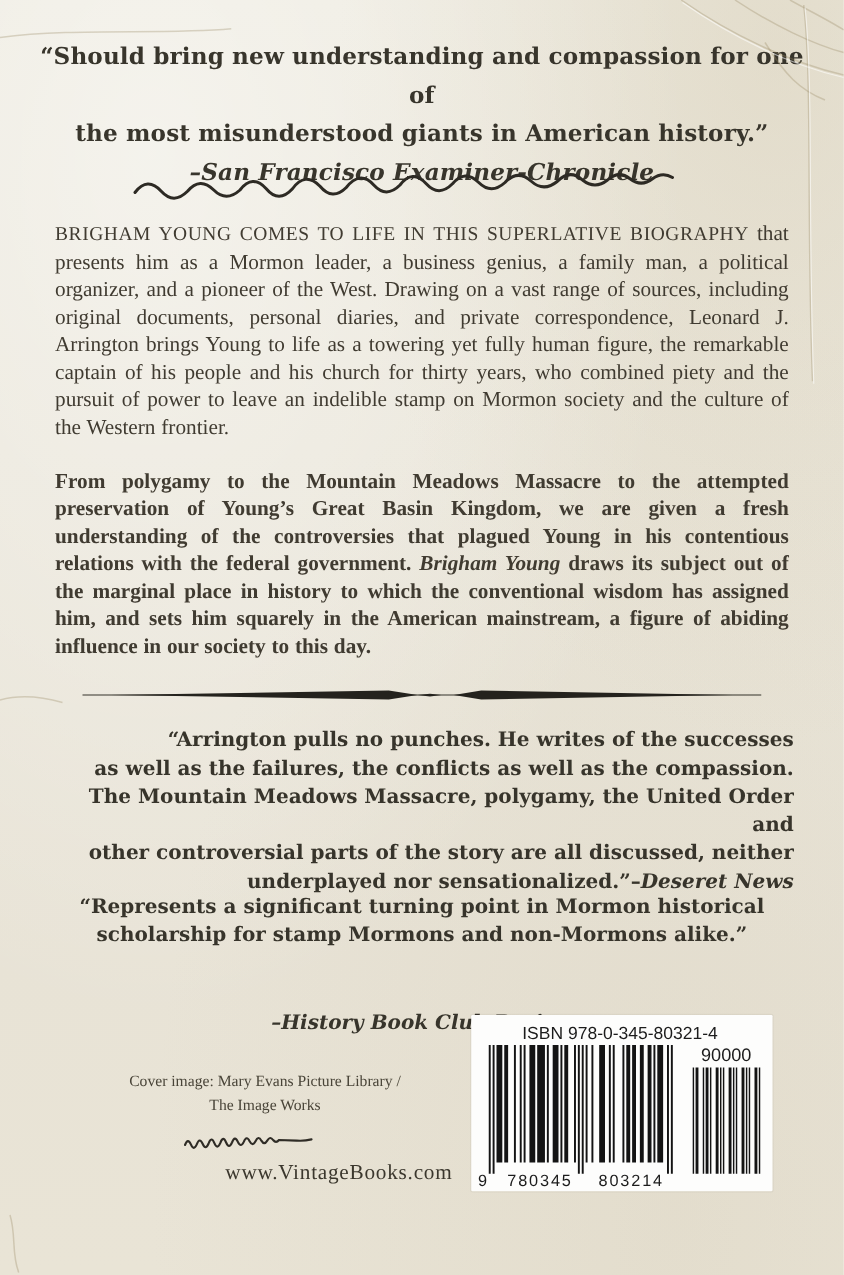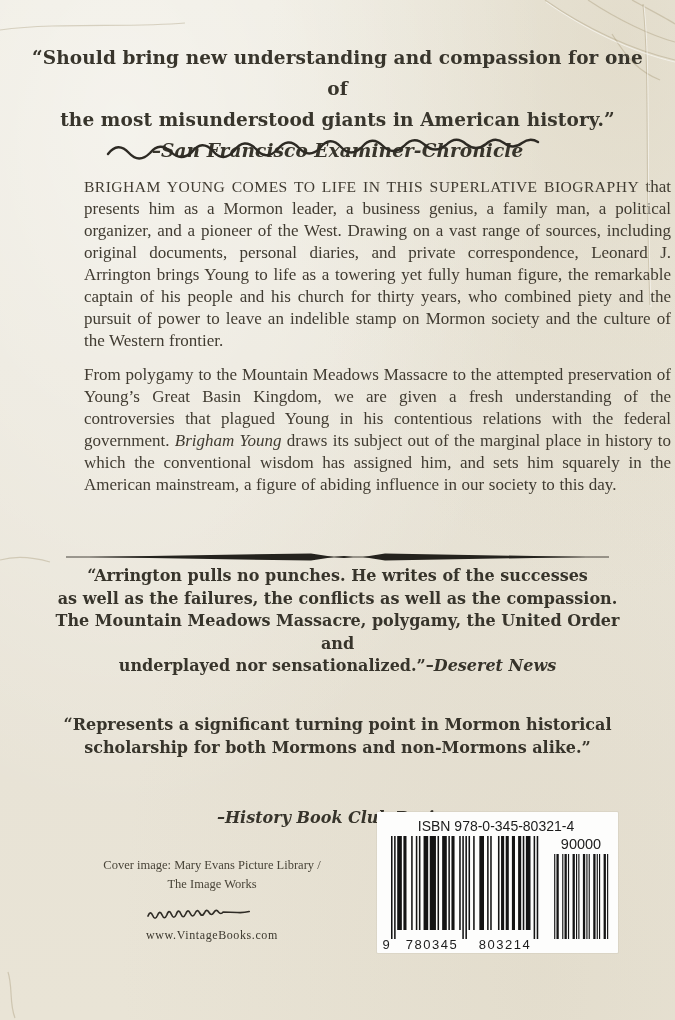--- a/index.html
+++ b/index.html
@@ -15,59 +15,59 @@
       radial-gradient(ellipse at 92% 4%, rgba(208,196,168,0.35), transparent 40%),
       radial-gradient(ellipse at 80% 95%, rgba(206,196,172,0.22), transparent 55%),
       linear-gradient(180deg,#edeadf 0%, #eae6da 35%, #e8e3d6 75%, #e9e4d6 100%);
     color:#3c3830;
   }
   .creases{position:absolute;inset:0;pointer-events:none;}
   .abs{position:absolute;}
   .centered{text-align:center;}
 
   .top-quote{
-    top:42px;left:30px;width:615px;
+    top:30px;left:30px;width:615px;
     font-family:"DejaVu Serif", serif;
     font-weight:700;font-size:18.5px;line-height:31px;
     color:#38352c;letter-spacing:.1px;
   }
   .top-quote .attr{font-style:italic;}
 
   .rule-wavy{top:138px;left:102px;}
   .rule-swelled{top:549px;left:63px;}
   .rule-small-wavy{top:908px;left:146px;}
 
   .body-par{
     left:44px;width:587px;
     font-family:"Liberation Serif", serif;
     font-size:17px;line-height:22px;
-    text-align:justify;color:#403b31;word-spacing:.4px;margin-left:40px;
+    text-align:justify;color:#403b31;word-spacing:.4px;
   }
   .par1{top:176px;}
-  .par2{top:364px;}
+  .par2{top:374px;font-weight:bold;}
   .body-par .caps{font-size:15.6px;letter-spacing:.45px;}
   .body-par .ital{font-style:italic;}
 
   .review{
     left:40px;width:595px;
     font-family:"DejaVu Serif", serif;
     font-weight:700;font-size:16px;line-height:22.5px;
     color:#37342b;
   }
-  .review1{top:565px;}
+  .review1{top:581px;text-align:right;}
   .review2{top:714px;}
   .review .attr,.review .attr-inline{font-style:italic;margin-top:48px;}
 
   .credits{
     top:856px;left:62px;width:300px;
     font-size:12.5px;line-height:19px;color:#494438;
   }
   .website{
     top:928px;left:62px;width:300px;
-    font-size:12px;letter-spacing:.6px;color:#3b372d;
+    font-size:17px;letter-spacing:.6px;color:#3b372d;text-align:right;
   }
 
   .barcode-box{
     top:812px;left:377px;width:241px;height:141px;
     background:#fdfdfc;border-radius:1px;
     box-shadow:0 0 0 1px rgba(0,0,0,0.04);
   }
   .barcode-box svg{display:block;}
   .bc-text{
     font-family:"Liberation Sans", sans-serif;
@@ -110,26 +110,27 @@
       <polygon points="26,6 248,2.4 271,6 248,9.6" fill="#24221d"></polygon>
       <polygon points="300,6 322,2.4 523,6 322,9.6" fill="#24221d"></polygon>
       <polygon points="271,6 281,4.9 290,6 281,7.1" fill="#24221d"></polygon>
     </svg>
   </div>
 
   <div class="abs review review1 centered">
     <div>“Arrington pulls no punches. He writes of the successes</div>
     <div>as well as the failures, the conflicts as well as the compassion.</div>
     <div>The Mountain Meadows Massacre, polygamy, the United Order and</div>
+    <div>other controversial parts of the story are all discussed, neither</div>
     <div><span>underplayed nor sensationalized.”–</span><span class="attr-inline">Deseret News</span></div>
   </div>
 
   <div class="abs review review2 centered">
     <div>“Represents a significant turning point in Mormon historical</div>
-    <div>scholarship for both Mormons and non-Mormons alike.”</div>
+    <div>scholarship for stamp Mormons and non-Mormons alike.”</div>
     <div class="attr">–History Book Club Review</div>
   </div>
 
   <div class="abs credits centered">
     <div>Cover image:  Mary Evans Picture Library /</div>
     <div>The Image Works</div>
   </div>
 
   <div class="abs rule-small-wavy">
     <svg width="128" height="14" viewBox="0 0 128 14">

